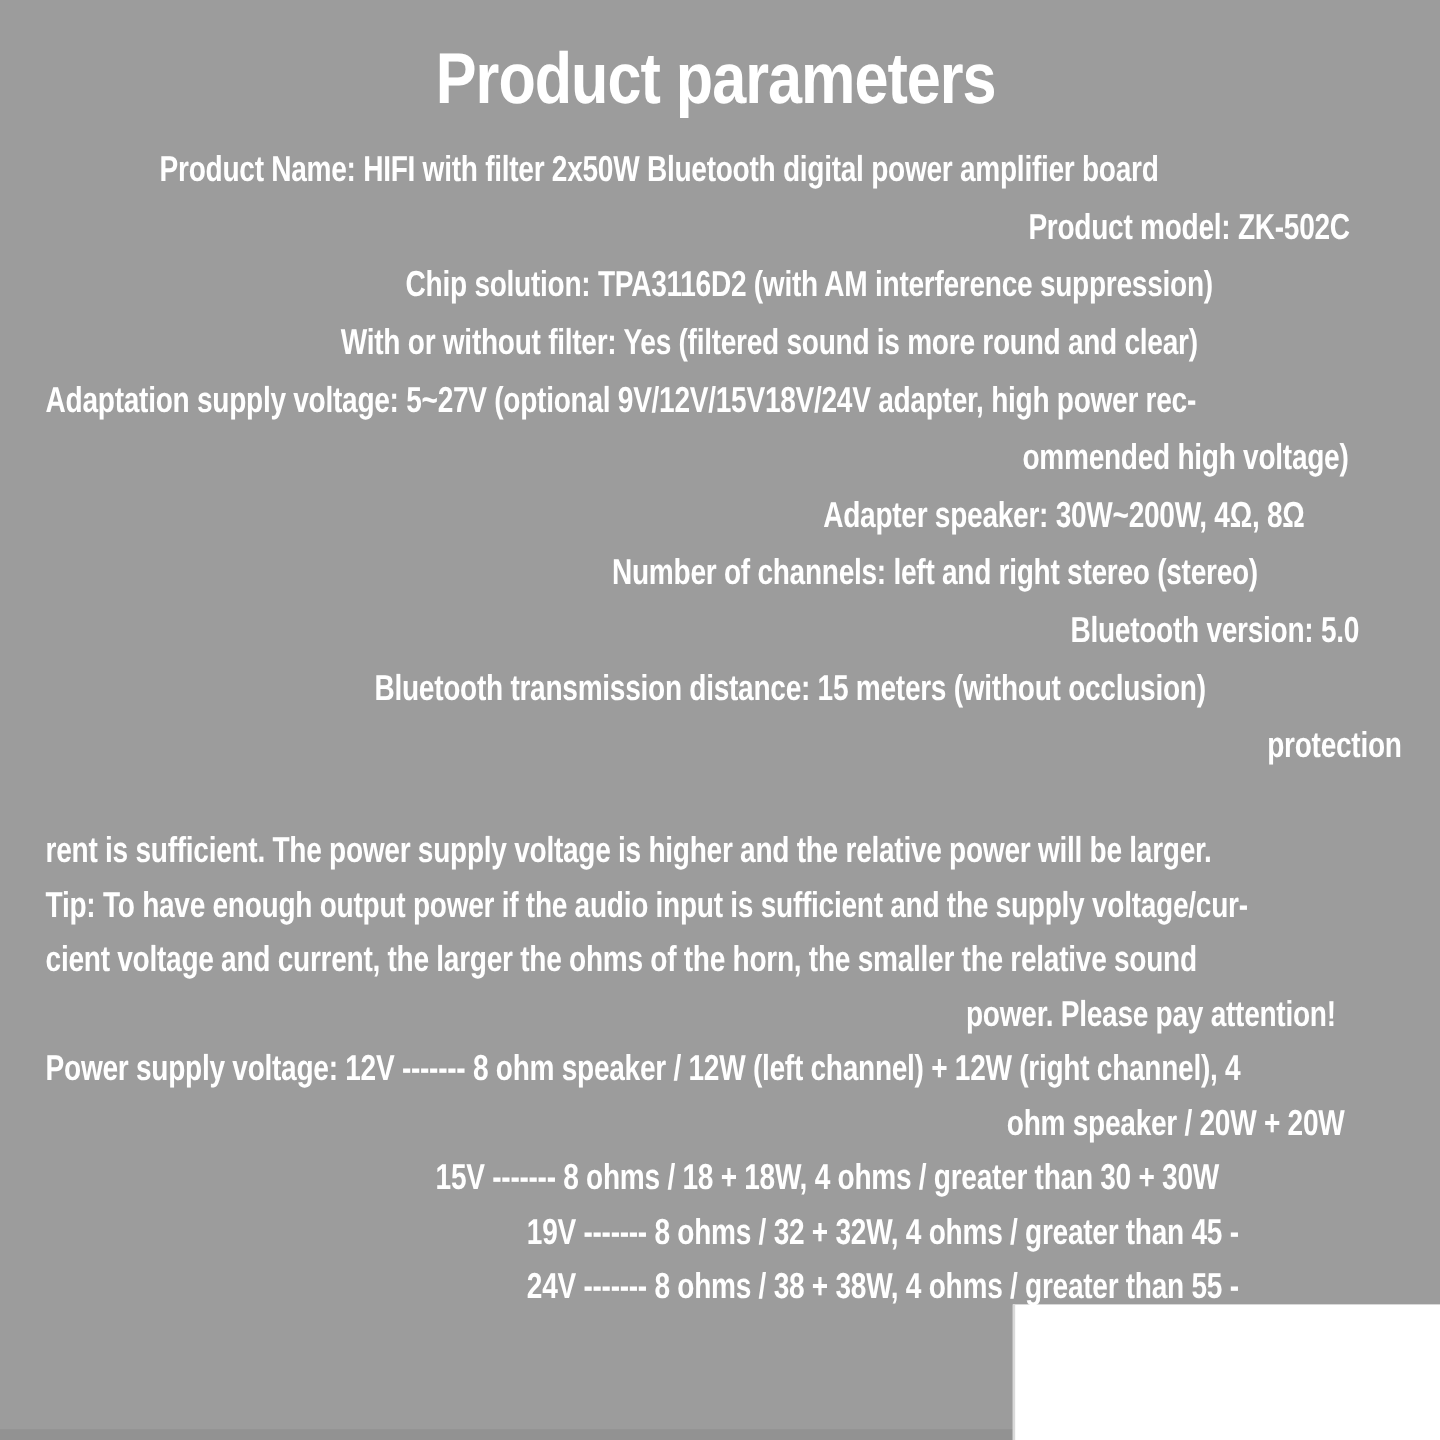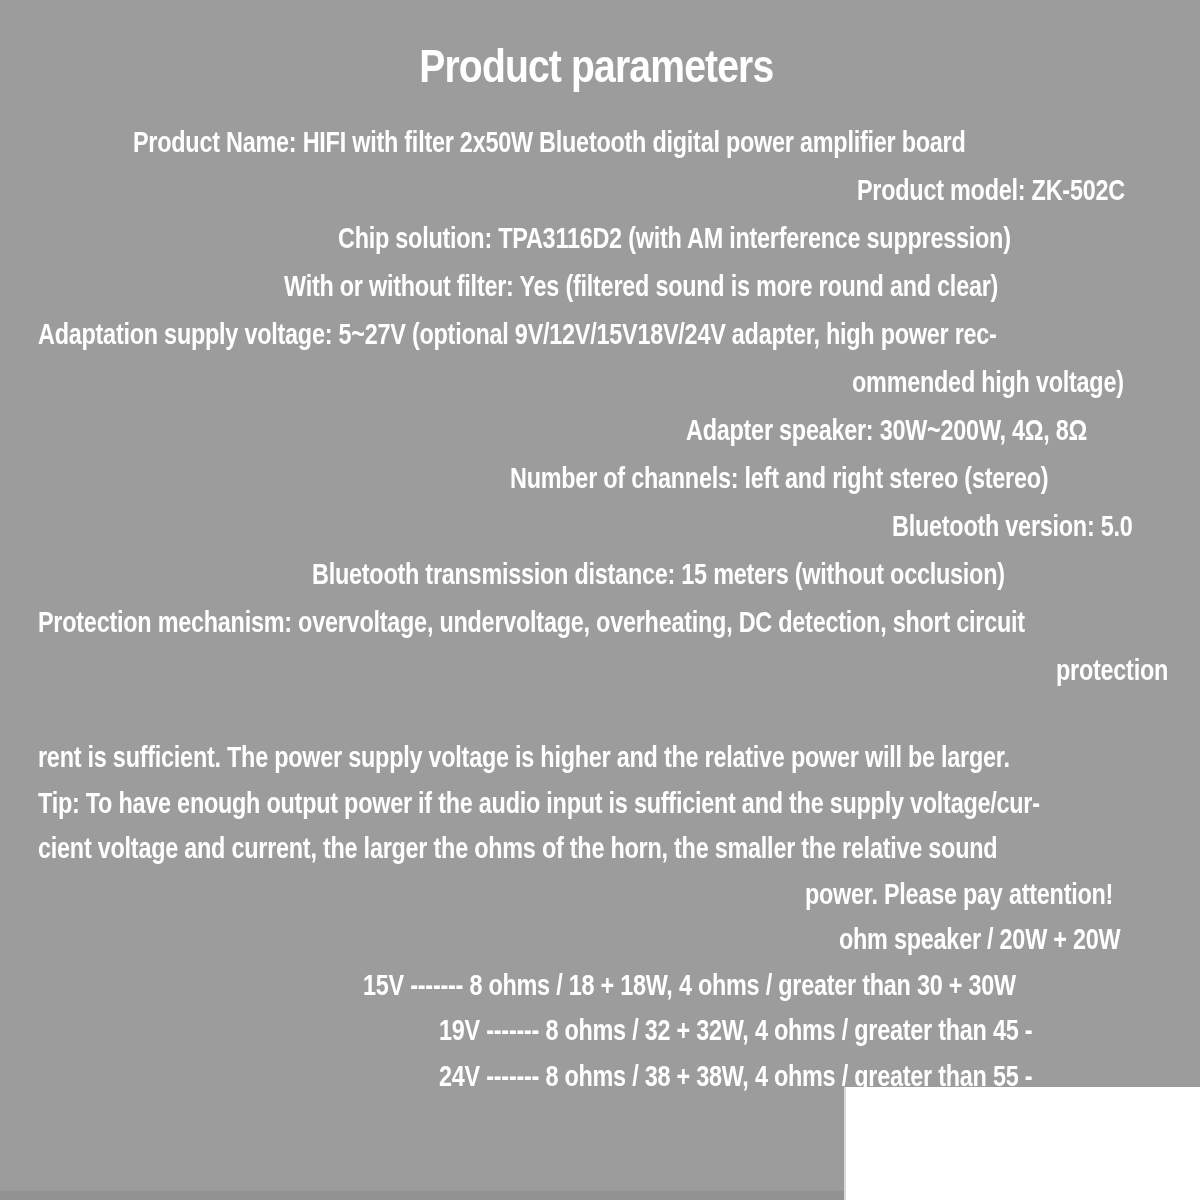--- a/index.html
+++ b/index.html
@@ -14,21 +14,21 @@
     color: var(--fg, #ffffff);
   }
   .title {
     position: absolute;
     top: 28px;
     left: 0;
     width: 1192px;
     height: 76px;
     line-height: 76px;
     text-align: center;
-    font-size: 46px;
+    font-size: 60px;
     letter-spacing: -1px;
   }
   .title > span {
     display: inline-block;
     transform: scaleX(0.85);
     transform-origin: 50% 50%;
     white-space: nowrap;
   }
   .content {
     position: absolute;
@@ -91,31 +91,31 @@
       <div class="ln"><span>Product Name: HIFI with filter 2x50W Bluetooth digital power amplifier board</span></div>
       <div class="ln"><span>Product model: ZK-502C</span></div>
       <div class="ln"><span>Chip solution: TPA3116D2 (with AM interference suppression)</span></div>
       <div class="ln"><span>With or without filter: Yes (filtered sound is more round and clear)</span></div>
       <div class="ln"><span>Adaptation supply voltage: 5~27V (optional 9V/12V/15V18V/24V adapter, high power rec-</span></div>
       <div class="ln"><span>ommended high voltage)</span></div>
       <div class="ln"><span>Adapter speaker: 30W~200W, 4Ω, 8Ω</span></div>
       <div class="ln"><span>Number of channels: left and right stereo (stereo)</span></div>
       <div class="ln"><span>Bluetooth version: 5.0</span></div>
       <div class="ln"><span>Bluetooth transmission distance: 15 meters (without occlusion)</span></div>
-      <div class="ln"><span>Protection mechanism: overvoltage, undervoltage, overheating, DC detection, short circuit</span></div>
       <div class="ln"><span>protection</span></div>
     </div>
 
     <div class="spacer"></div>
 
     <div class="tip-block">
       <div class="ln"><span>rent is sufficient. The power supply voltage is higher and the relative power will be larger.</span></div>
       <div class="ln"><span>Tip: To have enough output power if the audio input is sufficient and the supply voltage/cur-</span></div>
       <div class="ln"><span>cient voltage and current, the larger the ohms of the horn, the smaller the relative sound</span></div>
       <div class="ln"><span>power. Please pay attention!</span></div>
+      <div class="ln"><span>Power supply voltage: 12V ------- 8 ohm speaker / 12W (left channel) + 12W (right channel), 4</span></div>
       <div class="ln"><span>ohm speaker / 20W + 20W</span></div>
     </div>
 
     <div class="power-block">
       <div class="ln indent"><span>15V ------- 8 ohms / 18 + 18W, 4 ohms / greater than 30 + 30W</span></div>
       <div class="ln indent"><span>19V ------- 8 ohms / 32 + 32W, 4 ohms / greater than 45 -</span></div>
       <div class="ln indent"><span>24V ------- 8 ohms / 38 + 38W, 4 ohms / greater than 55 -</span></div>
     </div>
 
   </div>

